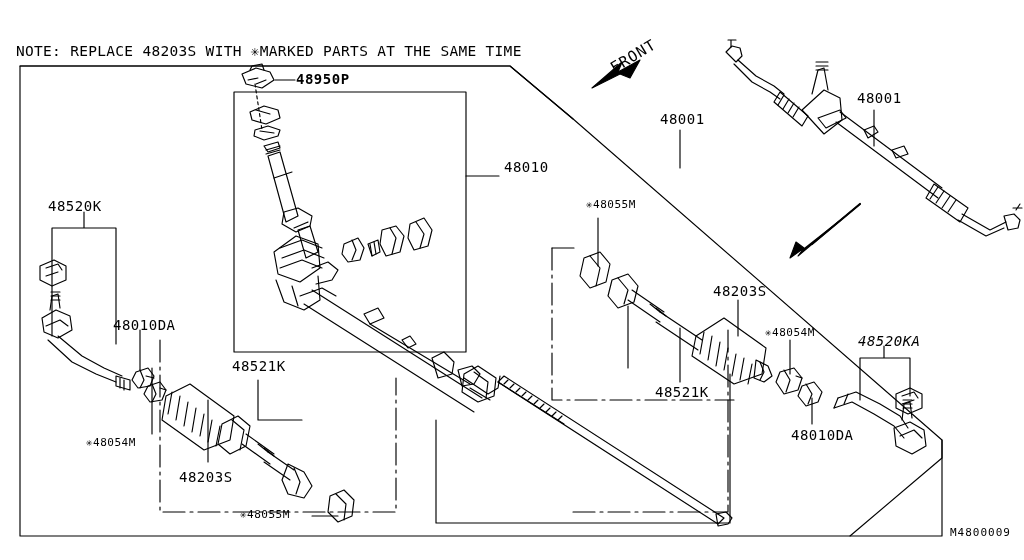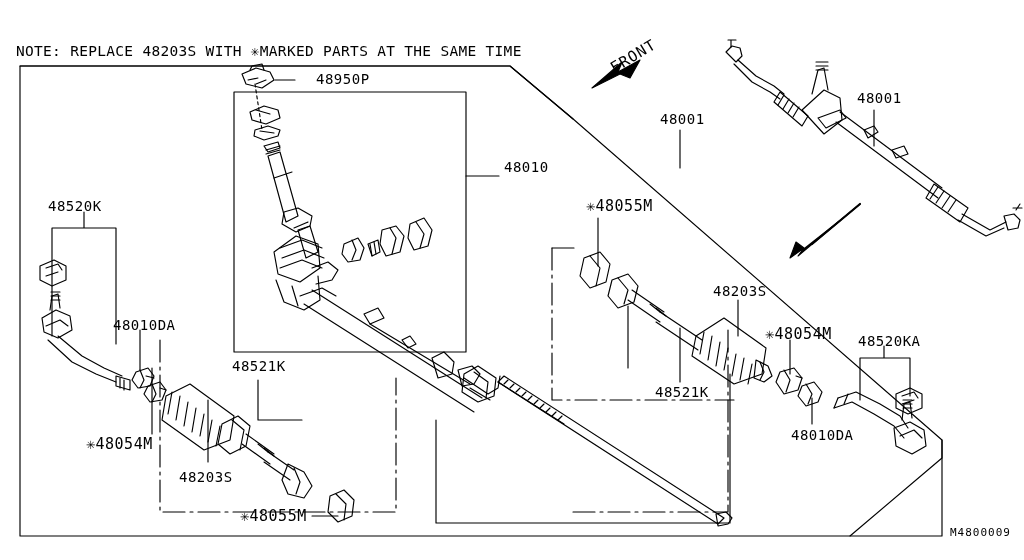--- a/index.html
+++ b/index.html
@@ -5,21 +5,21 @@
   html,body{margin:0;padding:0;background:#fff;}
   body{width:1024px;height:560px;overflow:hidden;
        font-family:"DejaVu Sans Mono","Liberation Mono",monospace;}
   #stage{position:relative;width:1024px;height:456px;background:#fff;margin-left:12px;}
   svg#dwg{position:absolute;left:0;top:0;width:1024px;height:560px;}
   .lbl{position:absolute;white-space:nowrap;color:#000;
        font-family:"DejaVu Sans Mono","Liberation Mono",monospace;
        font-size:14px;letter-spacing:.5px;line-height:1;}
   .note{font-size:14.5px;letter-spacing:.3px;}
   .code{font-size:11px;letter-spacing:1px;}
-  .star{font-size:15px;}
+  .star{font-size:11px;}
   .front{font-size:15px;letter-spacing:1px;
          transform:rotate(-31deg);transform-origin:0 50%;}
 </style>
 </head>
 <body>
 
 <div id="stage">
 
   <svg id="dwg" viewBox="0 0 1024 560">
     <g fill="none" stroke="#000" stroke-width="1.15" stroke-linejoin="round" stroke-linecap="round">
@@ -249,21 +249,21 @@
 
     </g>
   </svg>
 
   <div class="lbl note" style="left:4px;top:44px;">NOTE: REPLACE 48203S  WITH ✳MARKED PARTS AT THE SAME TIME</div>
 
   <div class="lbl code" style="left:938px;top:527px;">M4800009</div>
 
   <div class="lbl front" style="left:600px;top:62px;">FRONT</div>
 
-  <div class="lbl" style="left:304px;top:72px;">48950P</div>
+  <div class="lbl" style="left:284px;top:72px;font-weight:bold;">48950P</div>
 
   <div class="lbl" style="left:492px;top:160px;">48010</div>
 
   <div class="lbl" style="left:648px;top:112px;">48001</div>
 
   <div class="lbl" style="left:845px;top:91px;">48001</div>
 
   <div class="lbl" style="left:36px;top:199px;text-align:right;">48520K</div>
 
   <div class="lbl" style="left:101px;top:318px;">48010DA</div>
@@ -279,15 +279,15 @@
   <div class="lbl star" style="left:574px;top:199px;">✳48055M</div>
 
   <div class="lbl" style="left:701px;top:284px;">48203S</div>
 
   <div class="lbl" style="left:643px;top:385px;">48521K</div>
 
   <div class="lbl star" style="left:753px;top:327px;">✳48054M</div>
 
   <div class="lbl" style="left:779px;top:428px;">48010DA</div>
 
-  <div class="lbl" style="left:846px;top:334px;">48520KA</div>
+  <div class="lbl" style="left:846px;top:334px;font-style:italic;">48520KA</div>
 
 </div>
 
 </body></html>

